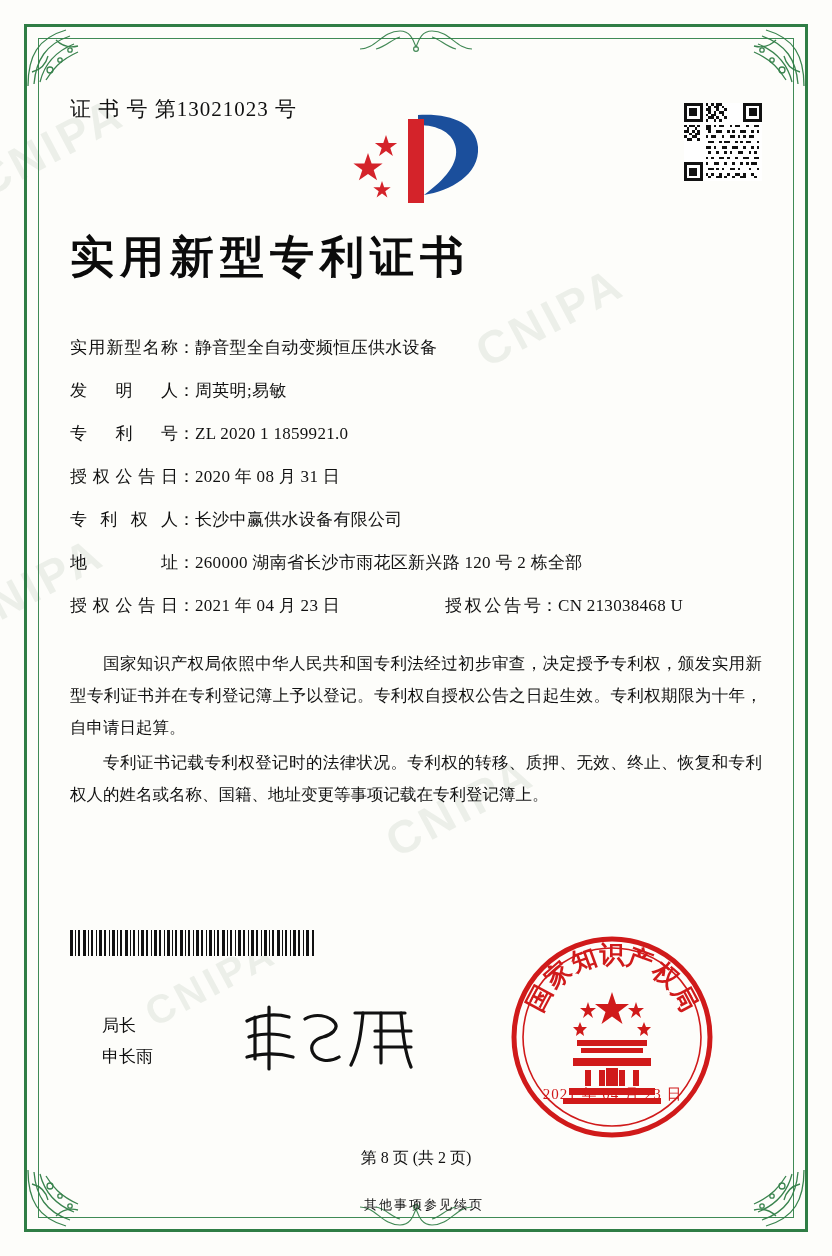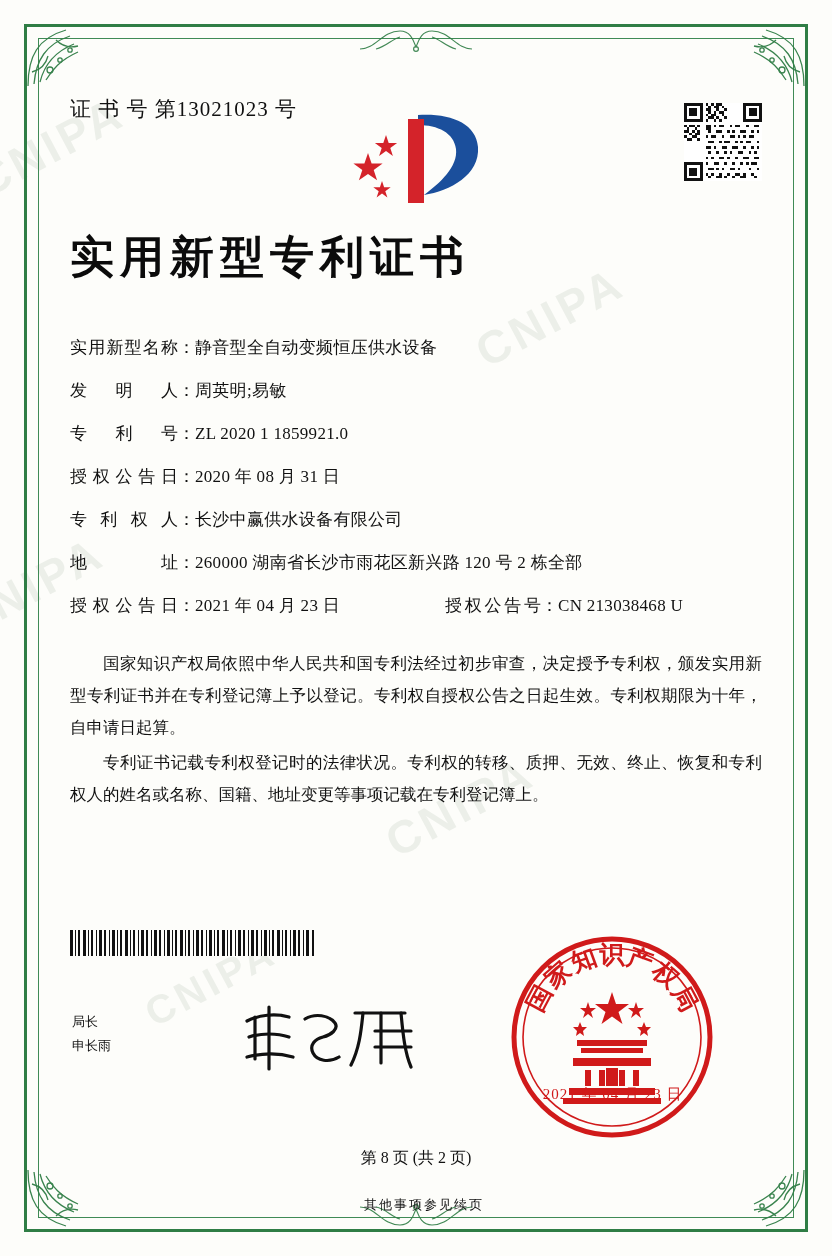--- a/index.html
+++ b/index.html
@@ -179,23 +179,23 @@
     left: 70px;
     top: 930px;
     width: 248px;
     height: 26px;
   }
   .barcode svg { display: block; }
 
   
   .sig-block {
     position: absolute;
-    left: 72px;
+    left: 102px;
     top: 1010px;
-    font-size: 13px;
+    font-size: 17px;
     line-height: 1.85;
   }
   .sig-hand {
     position: absolute;
     left: 235px;
     top: 995px;
     width: 210px;
     height: 85px;
   }
   .sig-hand svg { width: 100%; height: 100%; }

